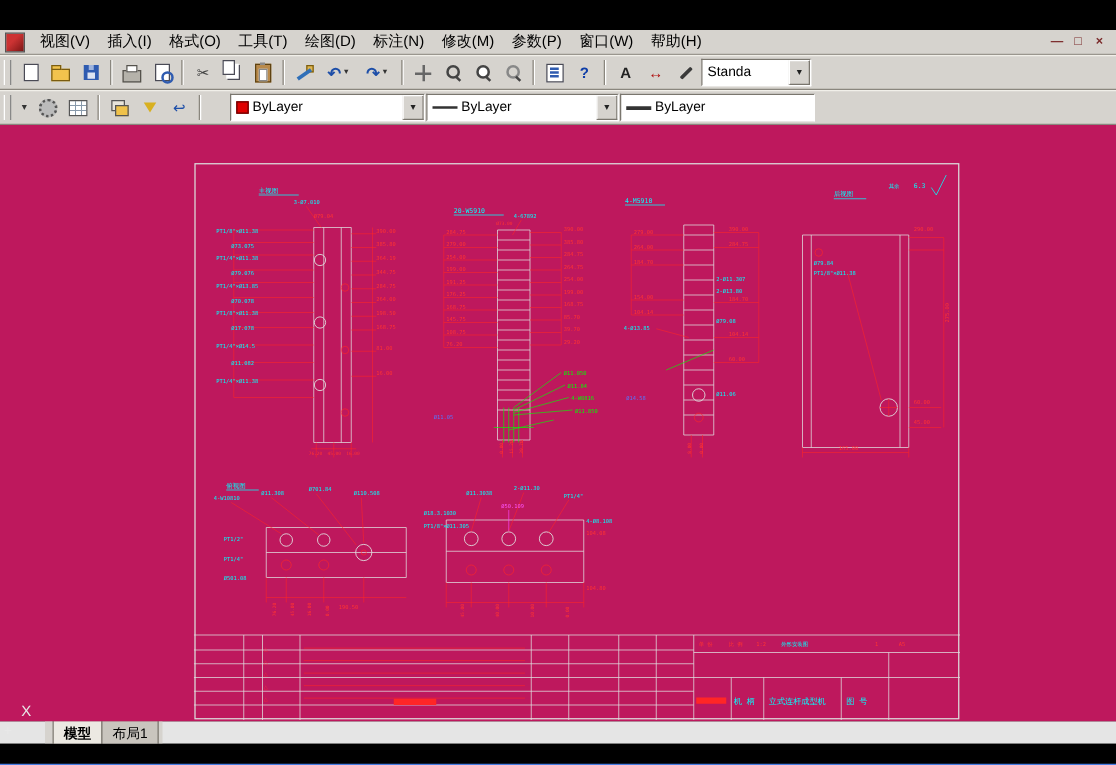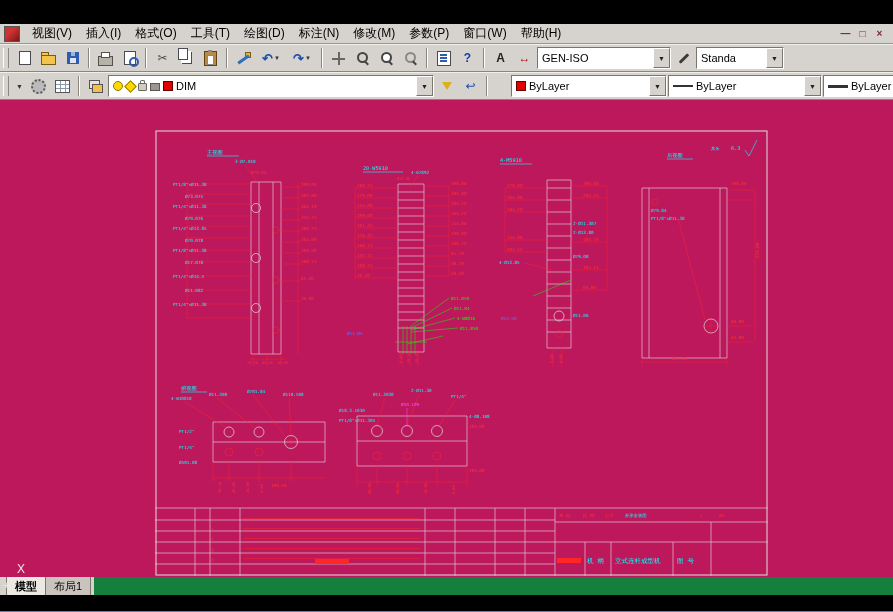--- a/index.html
+++ b/index.html
@@ -100,21 +100,21 @@
   .pw{stroke:#e0e0e0;stroke-width:.6;fill:none}
   .pr{stroke:#ff2626;stroke-width:.45;fill:none}
   .pg{stroke:#00ff00;stroke-width:.5;fill:none}
   .pc{stroke:#00ffff;stroke-width:.6;fill:none}
   .pm{stroke:#ff4dff;stroke-width:.5;fill:none}
   .cw{stroke:#e0e0e0;stroke-width:.7;fill:none}
   .cr{stroke:#ff2626;stroke-width:.5;fill:none}
   .rf{fill:#ff2626}
 
   
-  .tabrow{height:18px;background:#15803d;display:flex;flex:0 0 auto;}
+  .tabrow{height:18px;background:#e5e5e5;display:flex;flex:0 0 auto;padding-left:36px;}
   .tabstrip{background:#d6d3ce;height:18px;display:flex;align-items:flex-end;padding:0 4px 0 6px;}
   .tab{font-size:11px;padding:2px 8px 1px;border:1px solid #7a766e;border-bottom:none;background:#c9c5be;margin-right:-1px;white-space:nowrap;}
   .tab.active{background:#ece9e2;font-weight:bold;}
   .gapline{height:16px;background:#000;flex:0 0 auto;}
   .bluebar{height:14px;flex:0 0 auto;background:linear-gradient(180deg,#4a80e8,#1c4a9e);}
   .bottomfill{height:11px;background:#000;flex:0 0 auto;}
 </style>
 </head>
 <body>
 
@@ -199,24 +199,20 @@
     <div class="tbtn">
         <span class="glyph-help">?</span>
       </div>
     <div class="sep"></div>
     <div class="tbtn">
         <span class="glyph-A">A</span>
       </div>
     <div class="tbtn">
         <span class="glyph-dim">↔</span>
       </div>
-    <div class="combo" style="width:128px">
-      <span class="cval">GEN-ISO</span>
-      <span class="carr">▼</span>
-    </div>
     <div class="tbtn">
         <span class="i-pen"></span>
       </div>
     <div class="combo" style="width:82px">
       <span class="cval">Standa</span>
       <span class="carr">▼</span>
     </div>
   </div>
 
   <div class="toolbar">
@@ -225,29 +221,20 @@
     <div class="tbtn">
         <span class="i-gear"></span>
       </div>
     <div class="tbtn">
         <span class="i-grid"></span>
       </div>
     <div class="sep"></div>
     <div class="tbtn">
         <span class="i-layers"></span>
       </div>
-    <div class="combo" style="width:320px">
-      <span class="mi mi-bulb"></span>
-      <span class="mi mi-sun"></span>
-      <span class="mi mi-lock"></span>
-      <span class="mi mi-plotter"></span>
-      <span class="mi mi-red"></span>
-      <span class="cval">DIM</span>
-      <span class="carr">▼</span>
-    </div>
     <div class="tbtn">
         <span class="i-layer-cur"></span>
       </div>
     <div class="tbtn">
         <span class="glyph-prev">↩</span>
       </div>
     <div class="sep"></div>
     <div class="spacer"></div>
     <div class="combo" style="width:150px">
       <span class="mi mi-red"></span>

